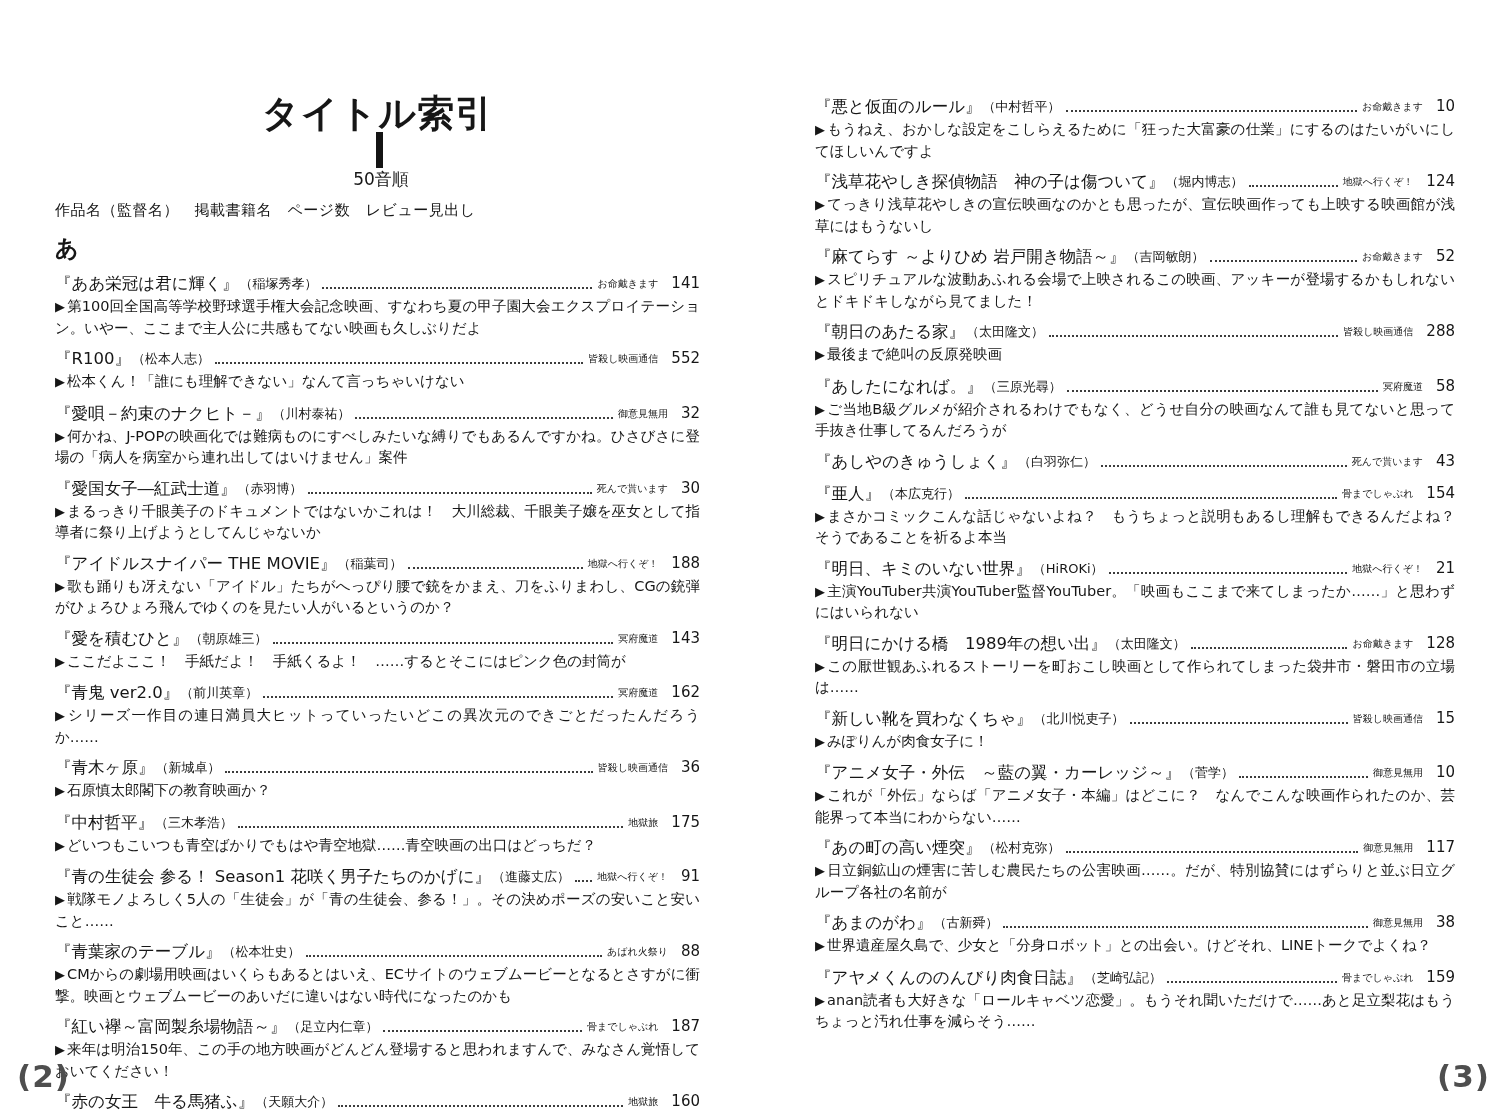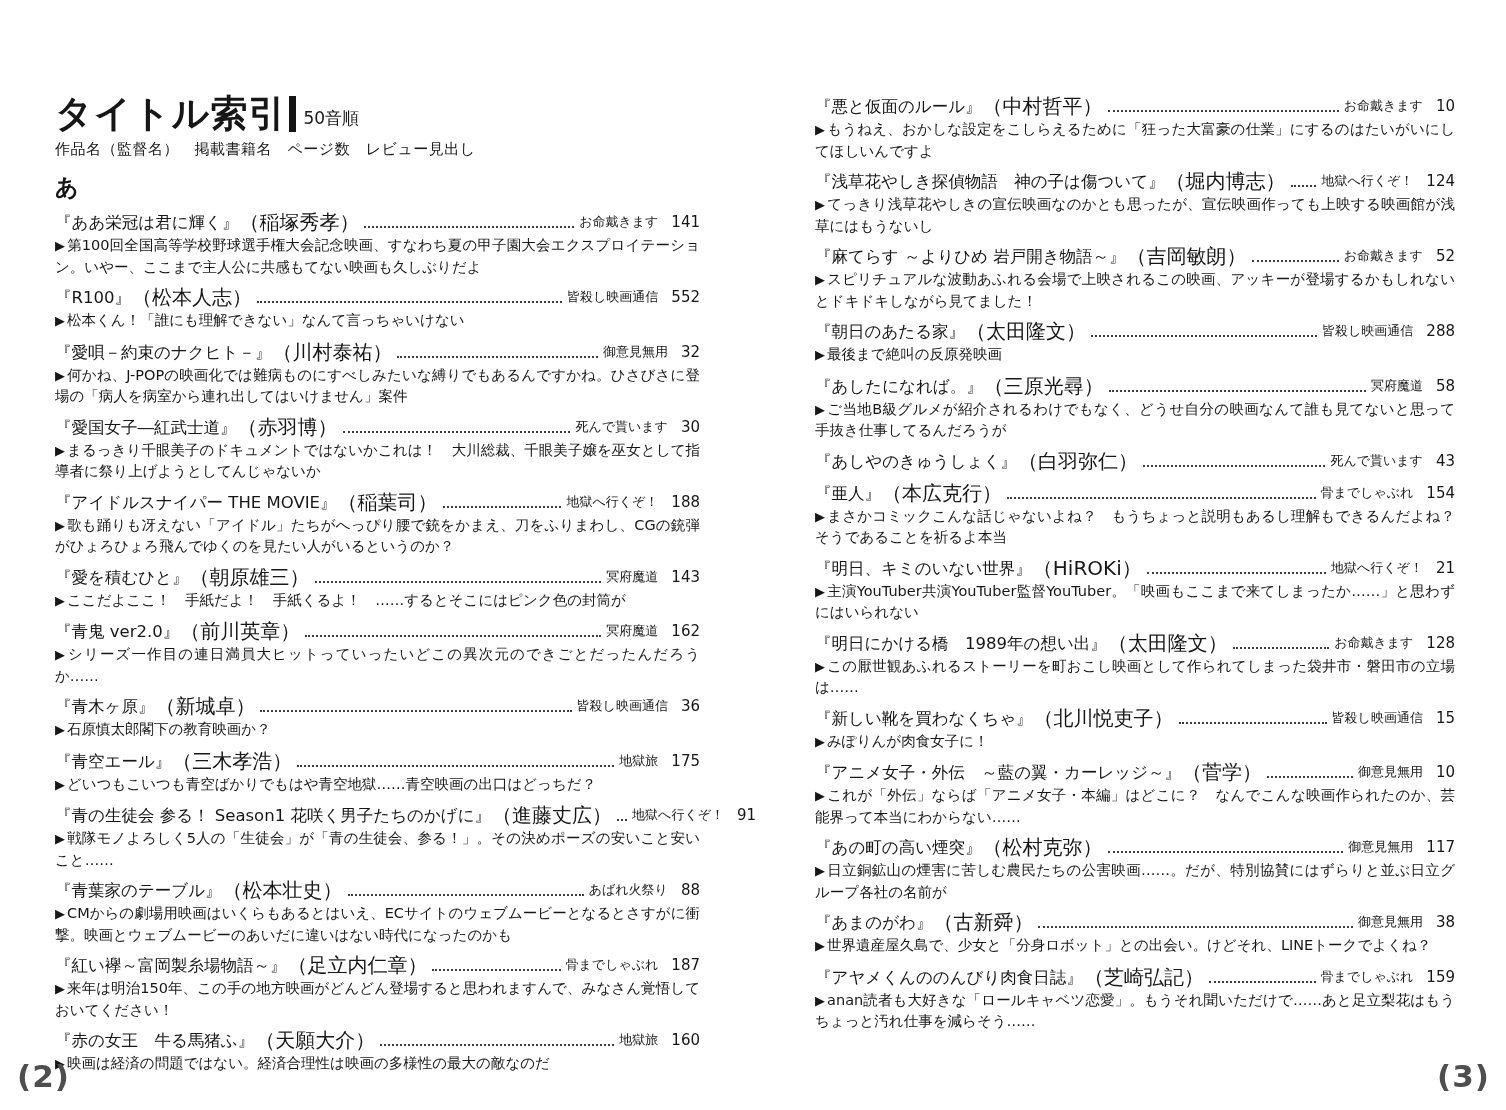--- a/index.html
+++ b/index.html
@@ -9,35 +9,35 @@
     color:#161616;
     -webkit-font-smoothing:antialiased;
   }
   .spread{position:relative;width:1506px;height:1110px;background:#ffffff;overflow:hidden;}
 
   .col{position:absolute;top:95px;}
   .col-left{left:55px;width:645px;}
   .col-right{left:815px;width:640px;}
 
   
-  .masthead{display:flex;align-items:flex-end;}
+  .masthead{display:flex;align-items:center;flex-direction:column;}
   .masthead-title{font-size:37px;font-weight:900;letter-spacing:1px;line-height:1;}
   .masthead-bar{width:7px;height:36px;background:#141414;margin-left:3px;}
   .order-label{font-size:17px;font-weight:400;margin-left:7px;padding-bottom:2px;}
   .legend{margin-top:8px;font-size:15px;letter-spacing:.5px;}
   .section-head{margin-top:17px;font-size:23px;font-weight:800;line-height:1;}
   .entries{margin-top:12px;}
 
   
   .entry{margin-bottom:9px;}
   .ehead{display:flex;align-items:flex-end;white-space:nowrap;font-size:16.5px;line-height:23px;}
   .etitle{font-weight:400;flex:none;}
-  .edir{font-weight:400;font-size:20px;flex:none;margin-left:1px;}
+  .edir{font-weight:400;font-size:13px;flex:none;margin-left:1px;}
   .lead{flex:1 1 auto;min-width:10px;border-bottom:2px dotted #3c3c3c;margin:0 5px 6px 5px;}
-  .ebook{font-size:13px;flex:none;font-family:Liberation Mono, monospace;}
+  .ebook{font-size:10px;flex:none;}
   .epage{font-size:15px;flex:none;margin-left:13px;}
   .review{font-size:14.5px;line-height:20.5px;text-align:justify;margin-top:1px;}
   .review .rmark{font-size:13px;margin-right:2px;}
 
   
   .pageno{position:absolute;bottom:16px;font-size:31px;font-weight:800;color:#4e4e4e;letter-spacing:1px;}
   .pageno-left{left:17px;}
   .pageno-right{right:16px;}
 </style>
 </head>
@@ -139,21 +139,21 @@
             <span class="edir">（新城卓）</span>
             <span class="lead"></span>
             <span class="ebook">皆殺し映画通信</span>
             <span class="epage">36</span>
           </div>
           <div class="review"><span class="rmark">▶</span><span>石原慎太郎閣下の教育映画か？</span></div>
         </div>
 
         <div class="entry">
           <div class="ehead">
-            <span class="etitle">『青空エール』</span>
+            <span class="etitle">『中村哲平』</span>
             <span class="edir">（三木孝浩）</span>
             <span class="lead"></span>
             <span class="ebook">地獄旅</span>
             <span class="epage">175</span>
           </div>
           <div class="review"><span class="rmark">▶</span><span>どいつもこいつも青空ばかりでもはや青空地獄……青空映画の出口はどっちだ？</span></div>
         </div>
 
         <div class="entry">
           <div class="ehead">

